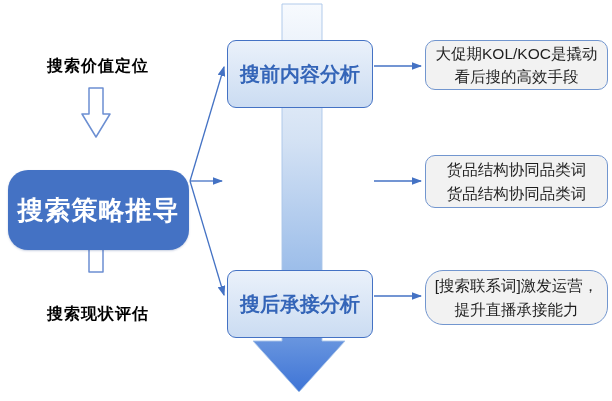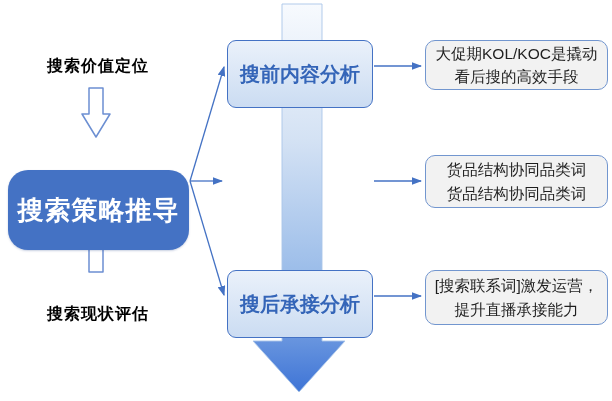--- a/index.html
+++ b/index.html
@@ -36,21 +36,21 @@
   .stage-box.s3{top:270px;}
   
   .insight-box{
     left:425px;width:183px;
     background:#F2F2F2;border:1.5px solid #7296CF;border-radius:10px;
     color:#1f1f1f;font-size:15.5px;line-height:1.5;
     flex-direction:column;padding:17px 4px;
   }
   .insight-box.r1{top:40px;height:50px;}
   .insight-box.r2{top:155px;height:53px;}
-  .insight-box.r3{top:270px;height:55px;}
+  .insight-box.r3{top:270px;height:55px;border-radius:18px;}
   .insight-box span{display:block;white-space:nowrap;}
 </style>
 </head>
 <body>
 
 <div class="canvas">
 
   <svg class="layer connectors" viewBox="0 0 612 401" xmlns="http://www.w3.org/2000/svg">
     <defs>
       <linearGradient id="bandGrad" x1="0" y1="4" x2="0" y2="392" gradientUnits="userSpaceOnUse">

